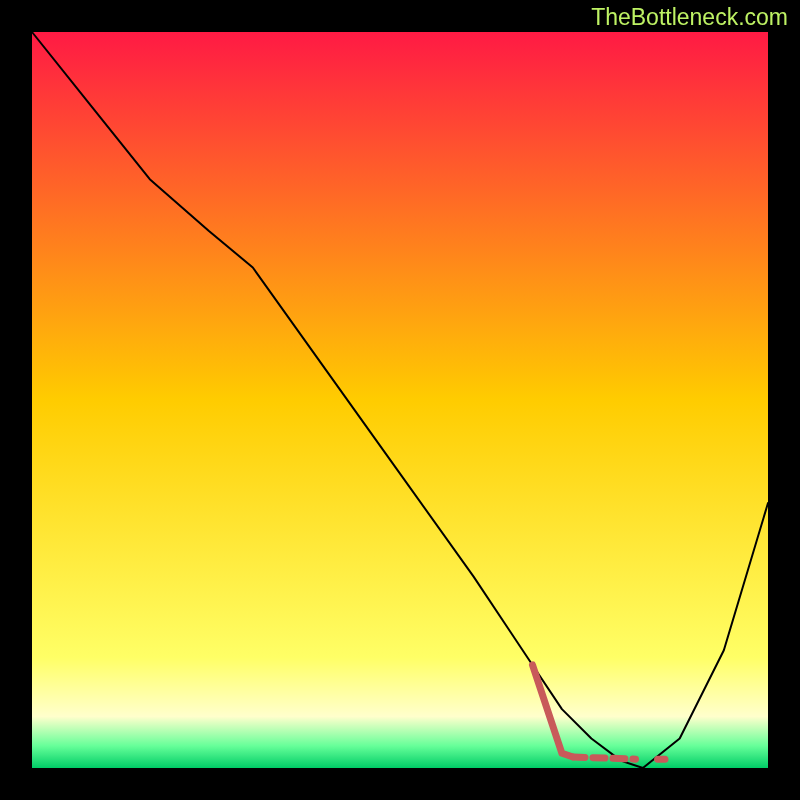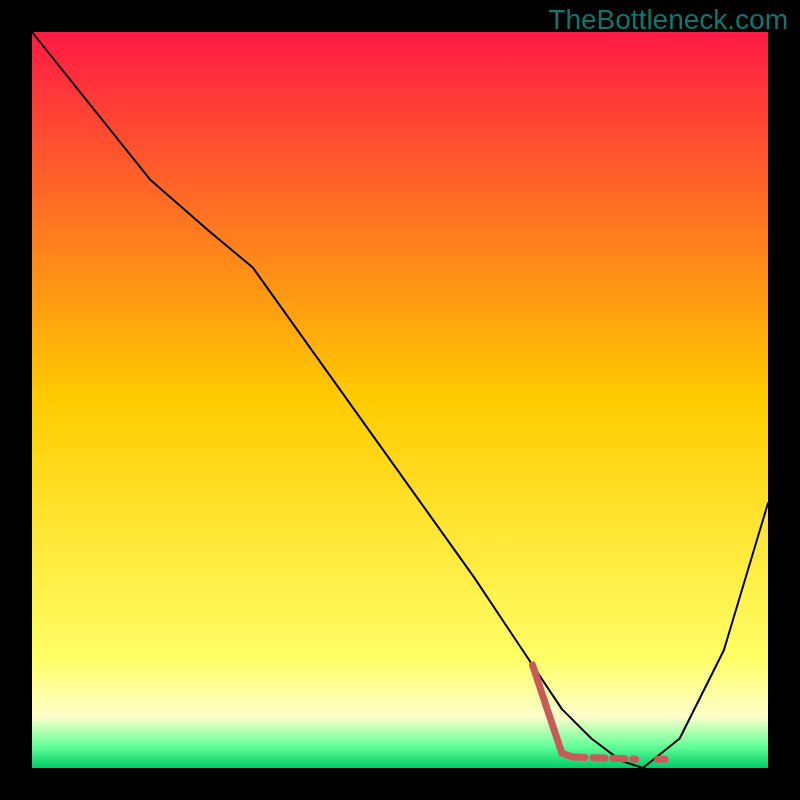--- a/index.html
+++ b/index.html
@@ -8,22 +8,22 @@
     background: #000;
     width: 800px;
     height: 800px;
     position: relative;
     font-family: Arial, sans-serif;
   }
   .watermark {
     position: absolute;
     top: 4px;
     right: 12px;
-    color: #0f766e;
-    font-size: 28px;
+    color: #bef264;
+    font-size: 23px;
     font-weight: 500;
     z-index: 10;
     text-align: center;
   }
   svg {
     display: block;
   }
 </style>
 </head>
 <body>

